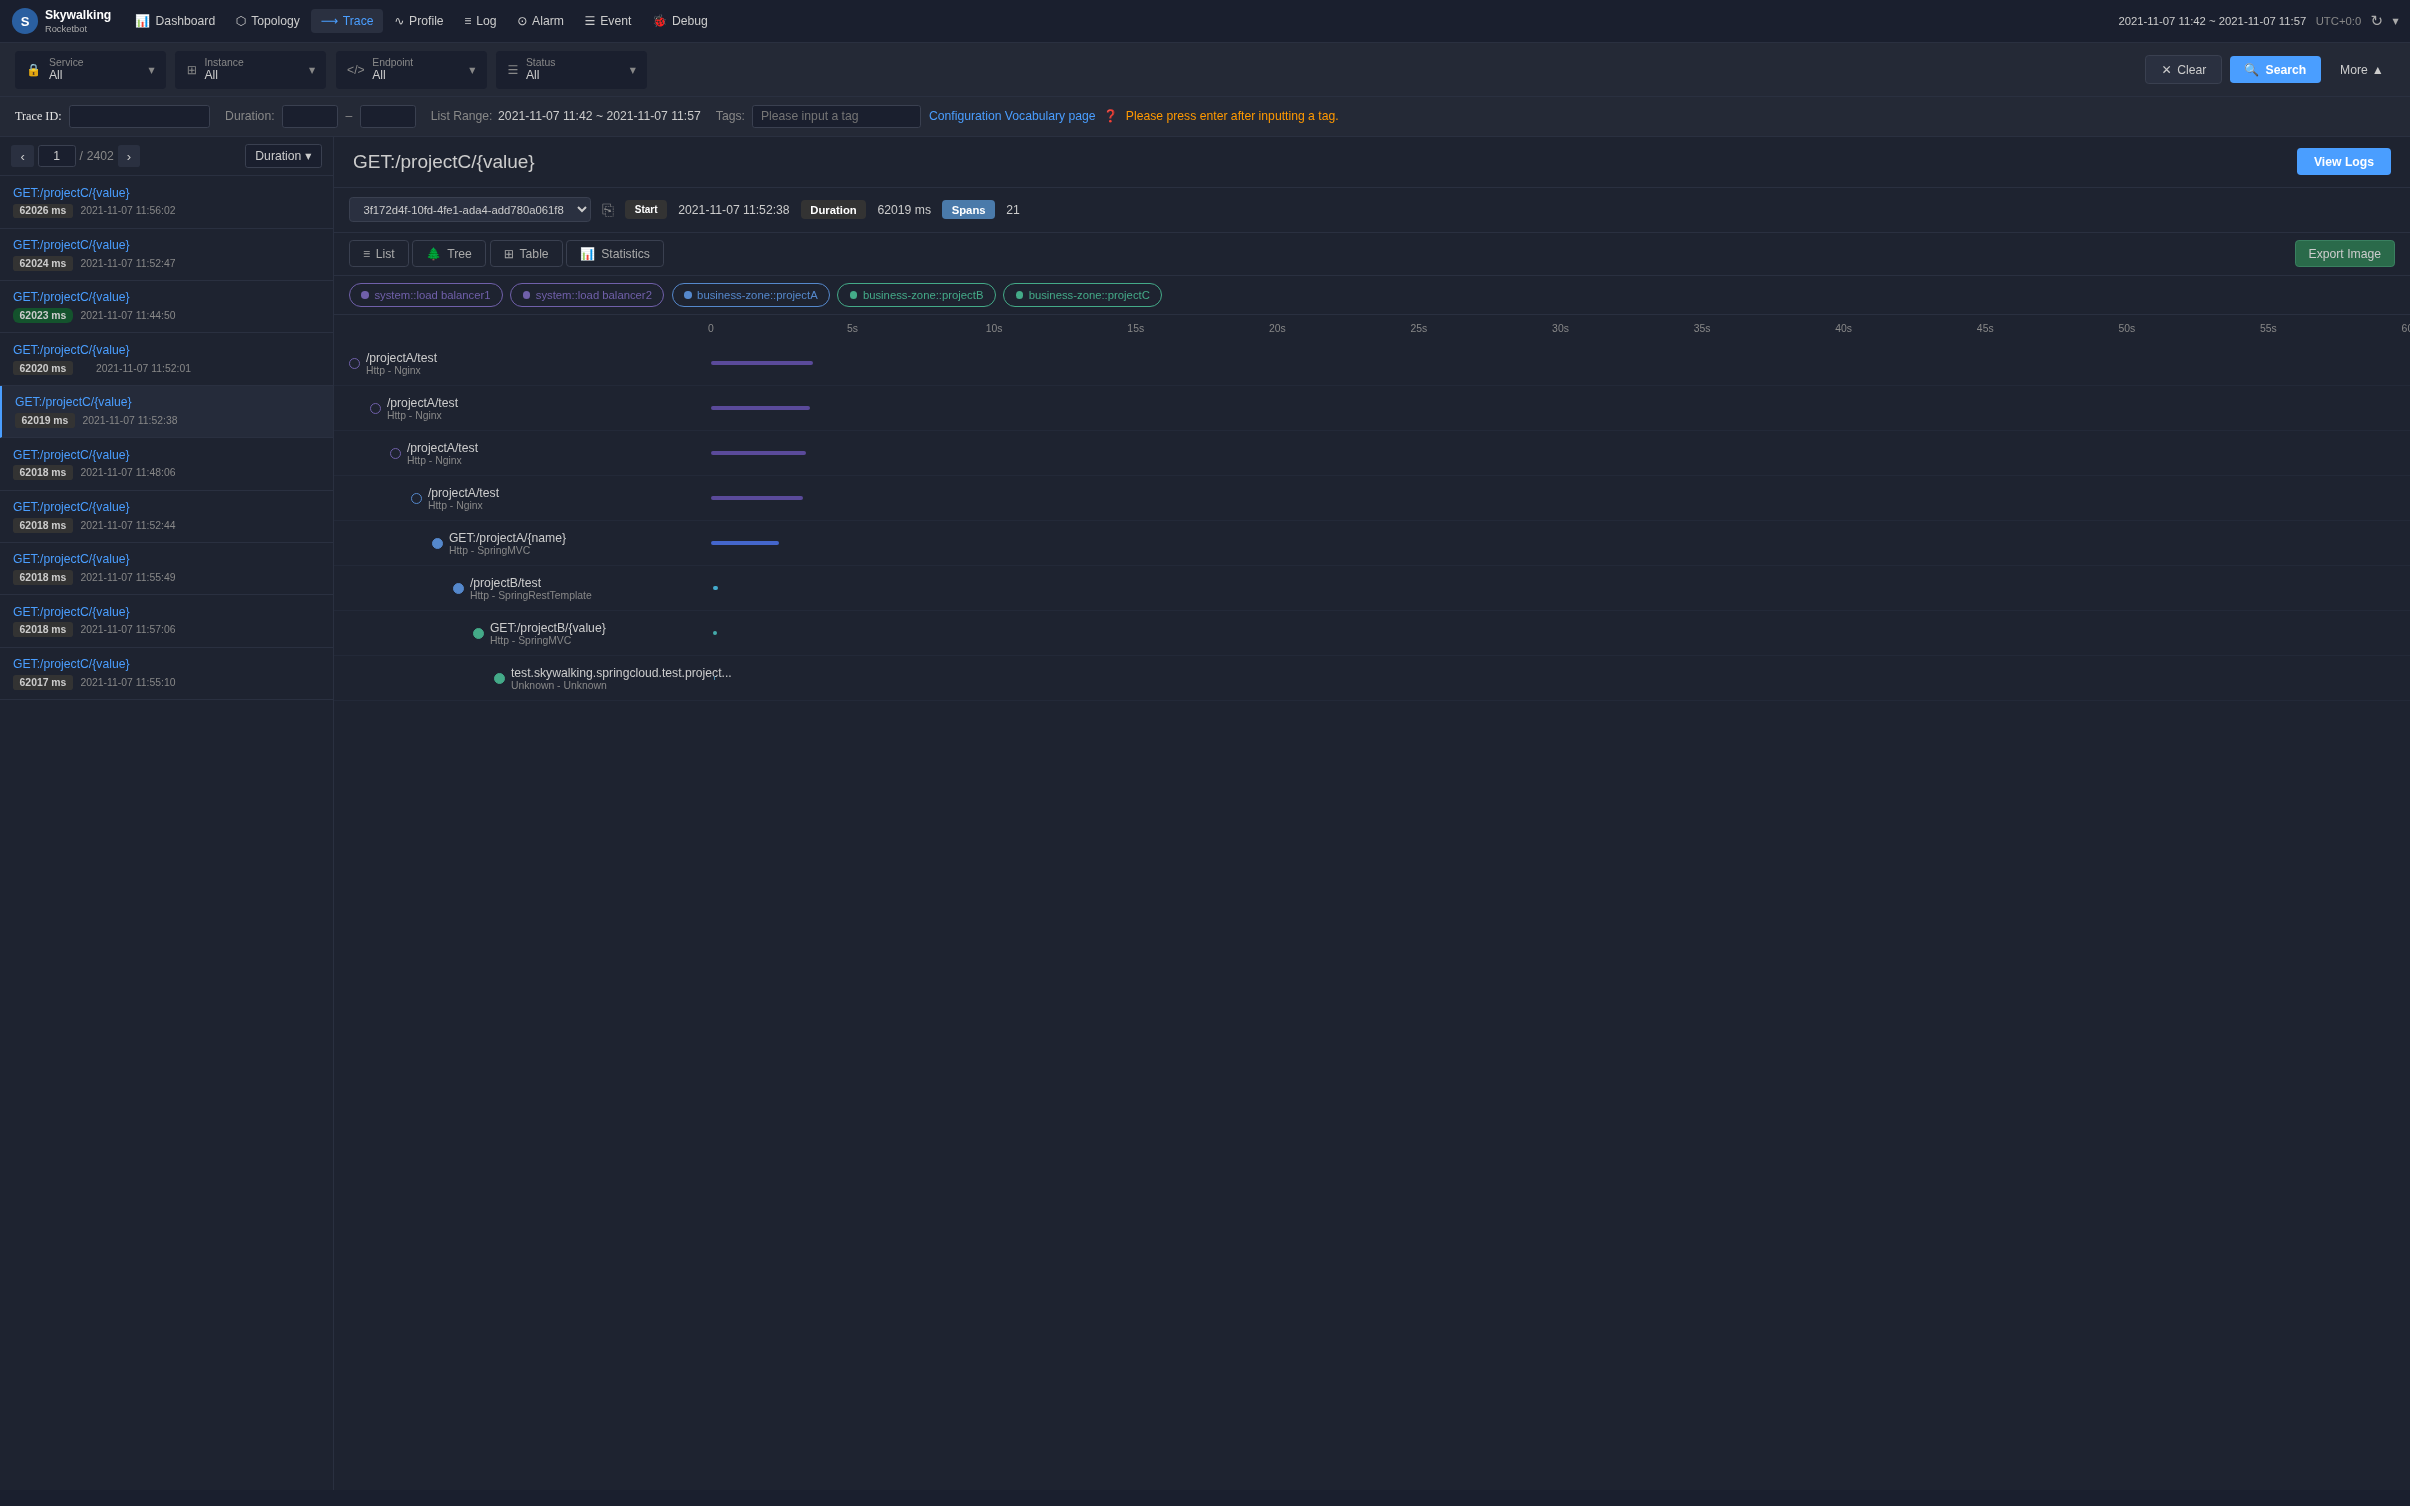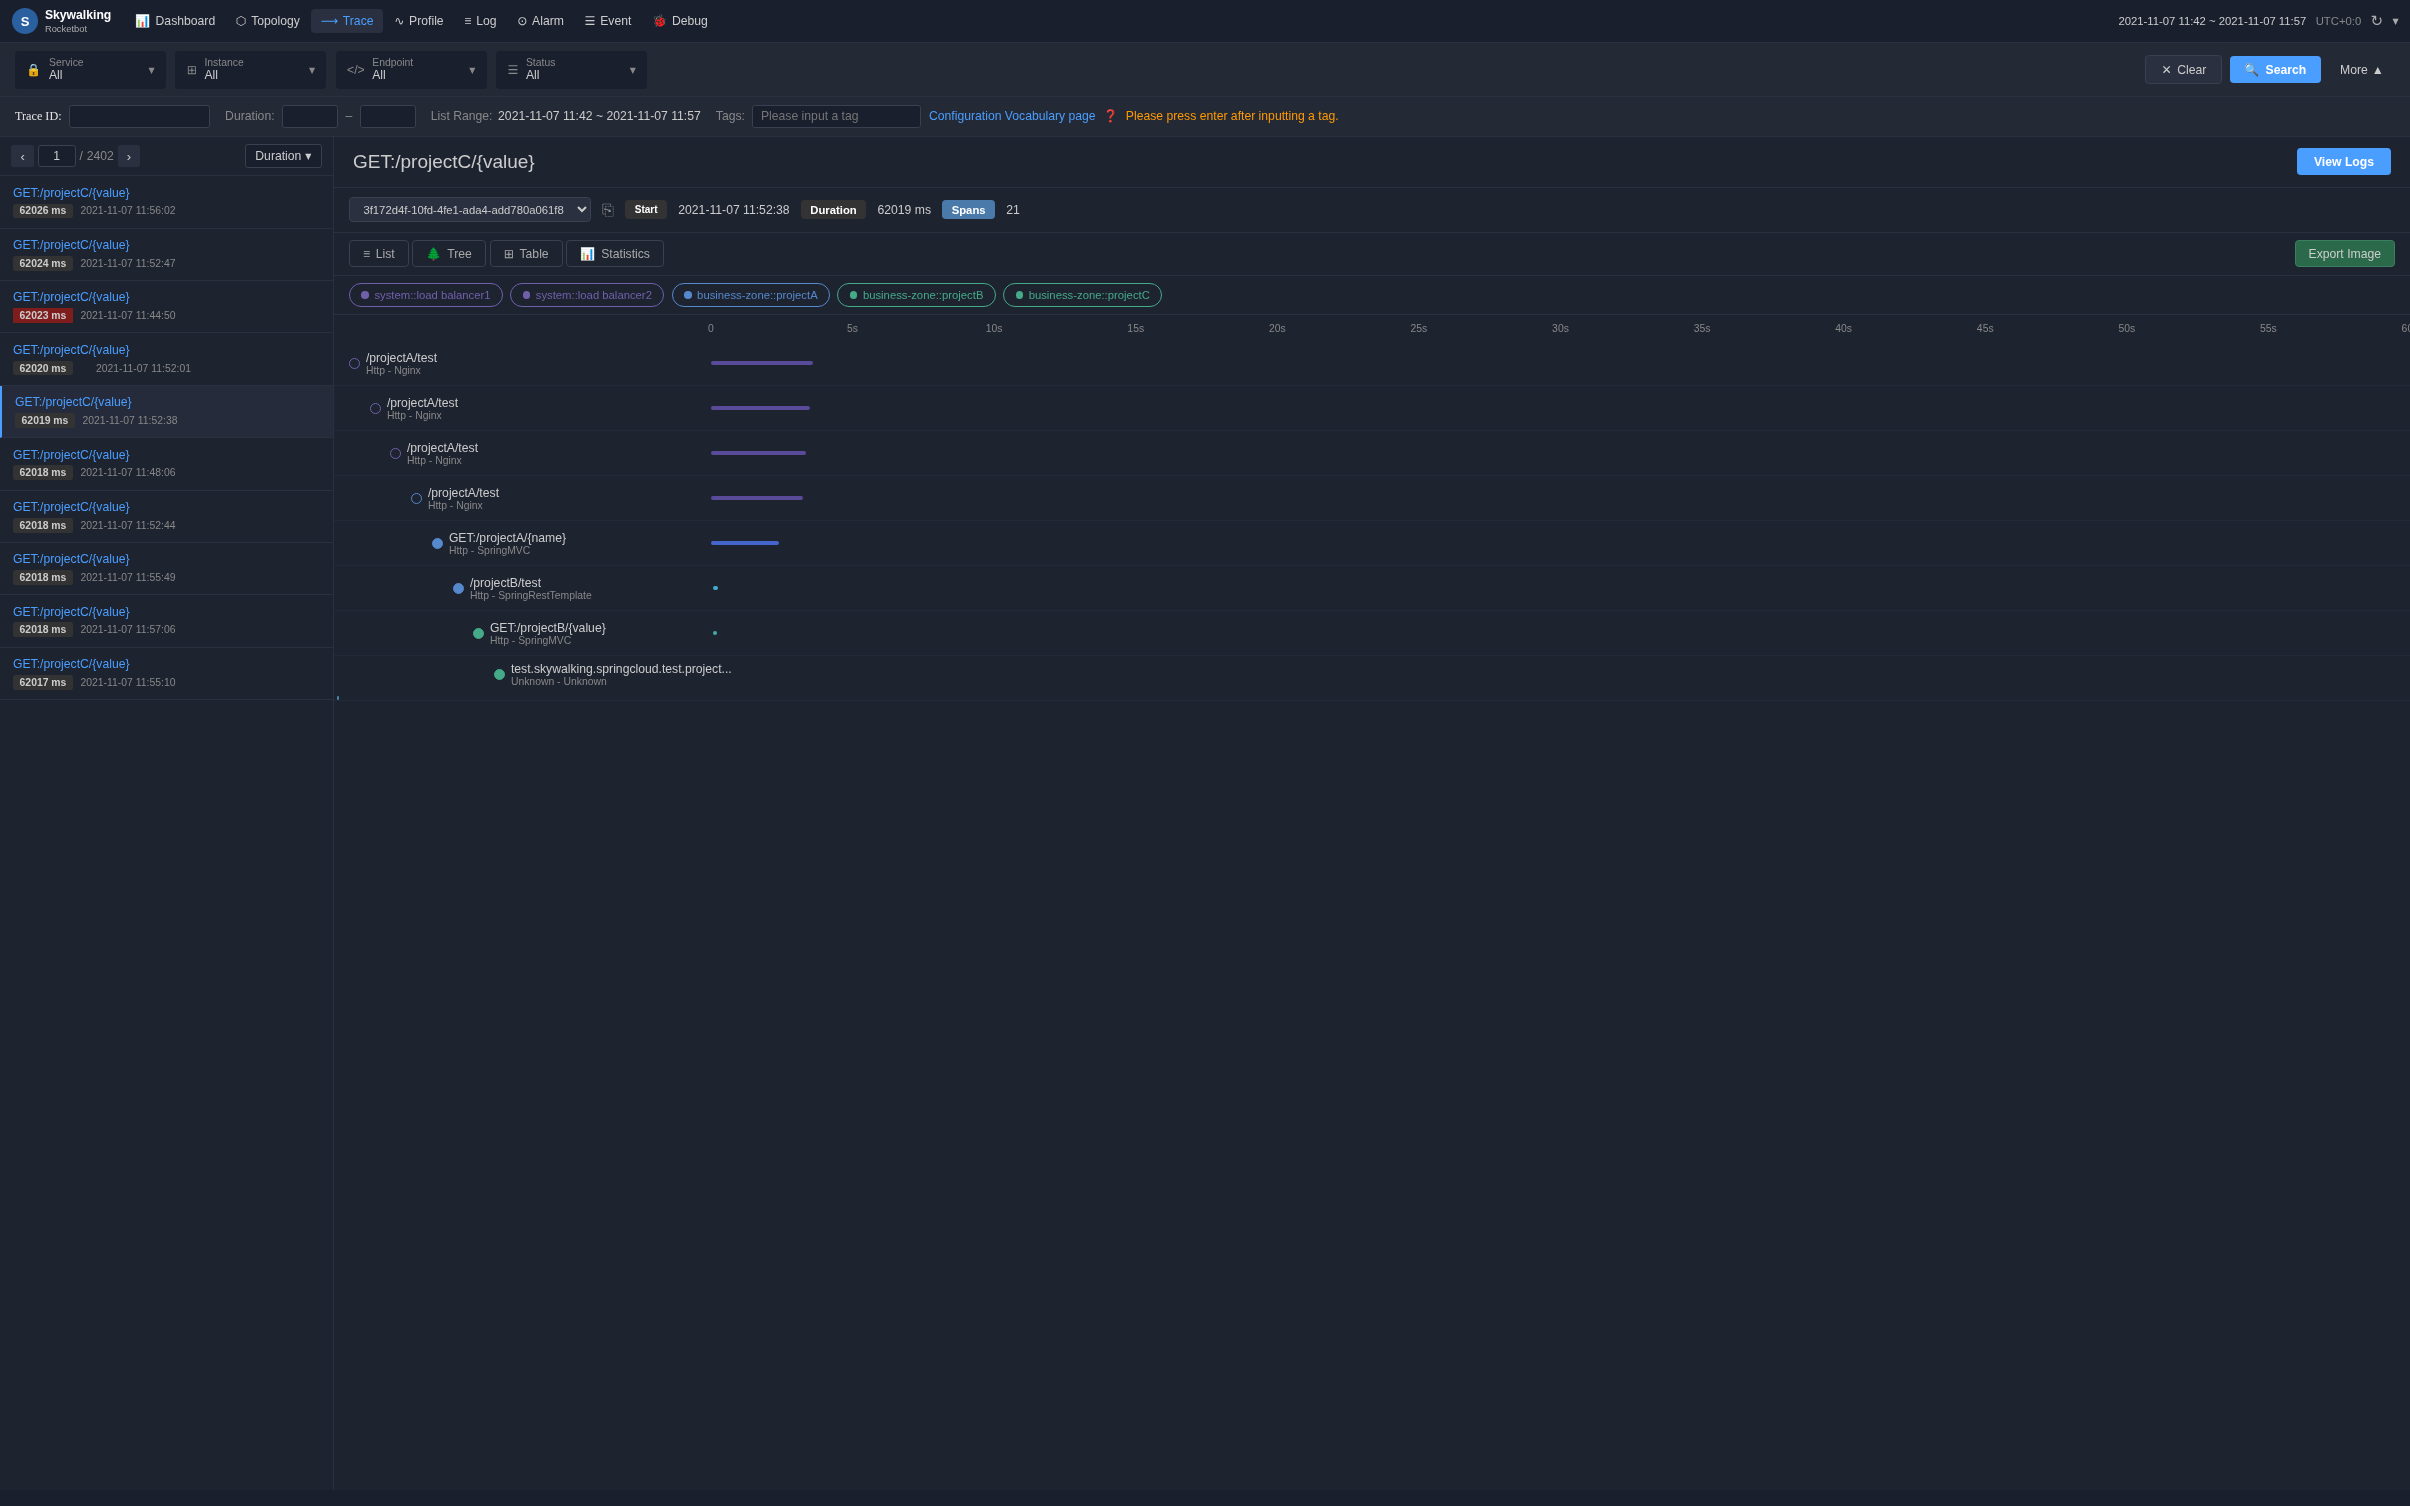--- a/index.html
+++ b/index.html
@@ -163,21 +163,21 @@
         <div style="padding: 9.4px 13px; border-bottom: 0.9px solid rgb(42, 48, 64); cursor: pointer;">
     <div style="color:#4a9eff; font-size:12.2px; font-weight:500; margin-bottom:3.8px;">GET:/projectC/{value}</div>
     <div style="display:flex; align-items:center; gap:7.5px;">
       <span style="background:#333; color:#ccc; padding:1.9px 6.6px; border-radius:2.8px; font-size:10.4px; font-weight:600;">62024 ms</span>
       <span style="color:#888; font-size:10.4px;">2021-11-07 11:52:47</span>
     </div>
   </div>
         <div style="padding: 9.4px 13px; border-bottom: 0.9px solid rgb(42, 48, 64); cursor: pointer;">
     <div style="color:#4a9eff; font-size:12.2px; font-weight:500; margin-bottom:3.8px;">GET:/projectC/{value}</div>
     <div style="display:flex; align-items:center; gap:7.5px;">
-      <span style="background:#7f1d1d; color:#ccc; padding:1.9px 6.6px; border-radius:1px; font-size:10.4px; font-weight:600;">62023 ms</span>
+      <span style="background:#14532d; color:#ccc; padding:1.9px 6.6px; border-radius:6px; font-size:10.4px; font-weight:600;">62023 ms</span>
       <span style="color:#888; font-size:10.4px;">2021-11-07 11:44:50</span>
     </div>
   </div>
         <div style="padding: 9.4px 13px; border-bottom: 0.9px solid rgb(42, 48, 64); cursor: pointer;">
     <div style="color:#4a9eff; font-size:12.2px; font-weight:500; margin-bottom:3.8px;">GET:/projectC/{value}</div>
     <div style="display:flex; align-items:center; gap:23px;text-align:center;">
       <span style="background:#333; color:#ccc; padding:1.9px 6.6px; border-radius:2.8px; font-size:10.4px; font-weight:600;">62020 ms</span>
       <span style="color:#888; font-size:10.4px;">2021-11-07 11:52:01</span>
     </div>
   </div>
@@ -384,21 +384,21 @@
       <span style="width:11.3px; height:11.3px; border-radius:50%; border:1.9px solid #44aa88; flex-shrink:0; display:inline-block; background:#44aa88;"></span>
       <div>
         <div style="color:#ccc; font-size:12.2px;">GET:/projectB/{value}</div>
         <div style="color:#888; font-size:10.4px;">Http - SpringMVC</div>
       </div>
     </div>
     <div style="flex:1; position:relative; height:22.6px;">
       <div style="position:absolute; height:3.8px; border-radius:1.9px; top:9.4px; left:0.1%; width:0.25%; background:#44aaaa;"></div>
     </div>
   </div>
-          <div style="display: flex; padding: 5.6px 0px; border-bottom: 0.9px solid rgb(35, 41, 56); min-height: 45px; cursor: pointer; flex-direction: column;">
+          <div style="display: flex; align-items: center; padding: 5.6px 0px; border-bottom: 0.9px solid rgb(35, 41, 56); min-height: 45px; cursor: pointer;">
     <div style="width:377px; min-width:377px; display:flex; align-items:center; gap:5.6px; padding-left:160px;">
       <span style="width:11.3px; height:11.3px; border-radius:50%; border:1.9px solid #44aa88; flex-shrink:0; display:inline-block; background:#44aa88;"></span>
       <div>
         <div style="color:#ccc; font-size:12.2px;">test.skywalking.springcloud.test.project...</div>
         <div style="color:#888; font-size:10.4px;">Unknown - Unknown</div>
       </div>
     </div>
     <div style="flex:1; position:relative; height:22.6px;">
       <div style="position:absolute; height:3.8px; border-radius:1.9px; top:9.4px; left:0.15%; width:0.1%; background:#4488aa;"></div>
     </div>

